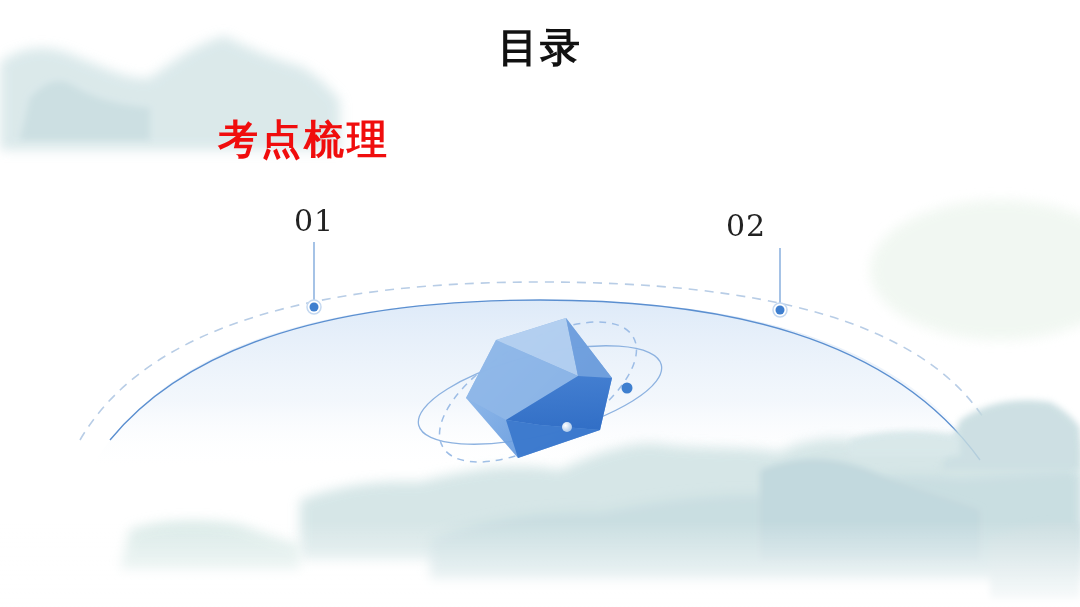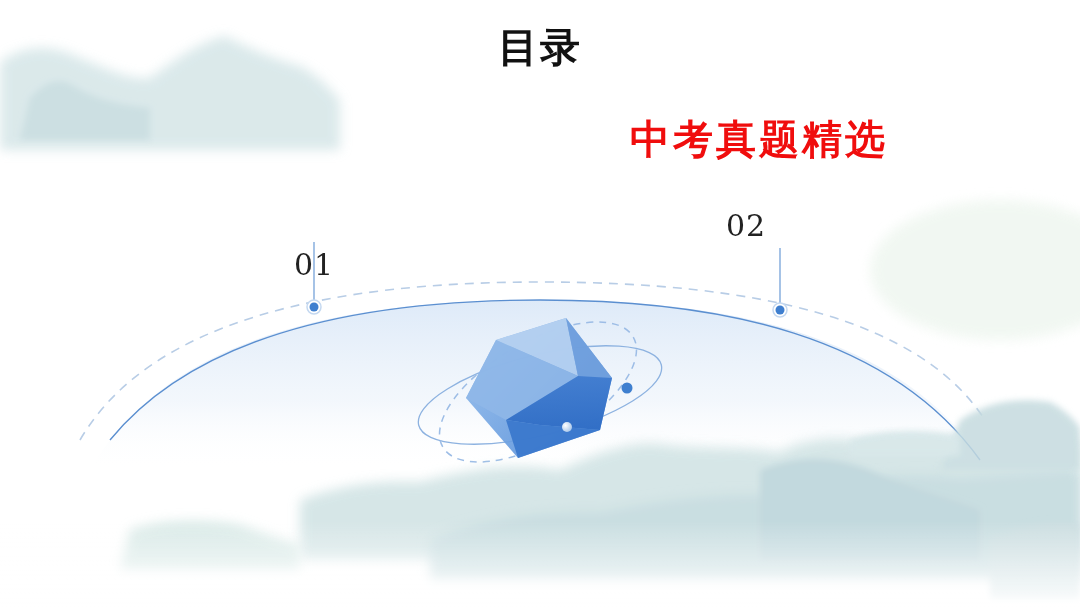--- a/index.html
+++ b/index.html
@@ -20,21 +20,21 @@
       position: absolute; top: 112px; font-size: 40px; font-weight: bold;
       color: #f00d0d; letter-spacing: 3px; white-space: nowrap;
     }
     .label-1 { left: 218px; }
     .label-2 { left: 630px; }
 
     .num {
       position: absolute; font-family: "DejaVu Serif", "Liberation Serif", serif;
       font-size: 30px; color: #222222; letter-spacing: 1px;
     }
-    .num-1 { left: 294px; top: 203px; margin-top: 44px; }
+    .num-1 { left: 294px; top: 203px; }
     .num-2 { left: 726px; top: 208px; }
   </style>
 </head>
 <body>
 
 <div class="stage">
 
   <svg class="bg-svg" viewBox="0 0 1080 607">
     <defs>
       <filter id="blurM" x="-20%" y="-50%" width="140%" height="200%">
@@ -105,17 +105,17 @@
       <path d="M960,420 C990,400 1020,398 1050,402 C1065,410 1075,420 1080,428 L1080,470 L940,470 Z" fill="#c4dade" filter="url(#blurS)"></path>
       <path d="M850,440 C880,430 920,428 960,436 L960,456 L850,456 Z" fill="#d2e4e6" filter="url(#blurS)"></path>
       <path d="M130,530 C160,520 200,518 240,525 C260,532 280,540 300,545 L300,570 L120,570 Z" fill="#d4e7e4" filter="url(#blurM)"></path>
       <path d="M990,540 C1020,525 1050,520 1080,524 L1080,600 L990,600 Z" fill="#c3d8dc" filter="url(#blurS)"></path>
     </g>
     <rect x="0" y="520" width="1080" height="87" fill="url(#mist)"></rect>
   </svg>
 
   <div class="title">目录</div>
 
-  <div class="section-label label-2">中考真题精选</div>
+  <div class="section-label label-1">考点梳理</div>
 
   <div class="num num-1">01</div>
   <div class="num num-2">02</div>
 </div>
 
 </body></html>

